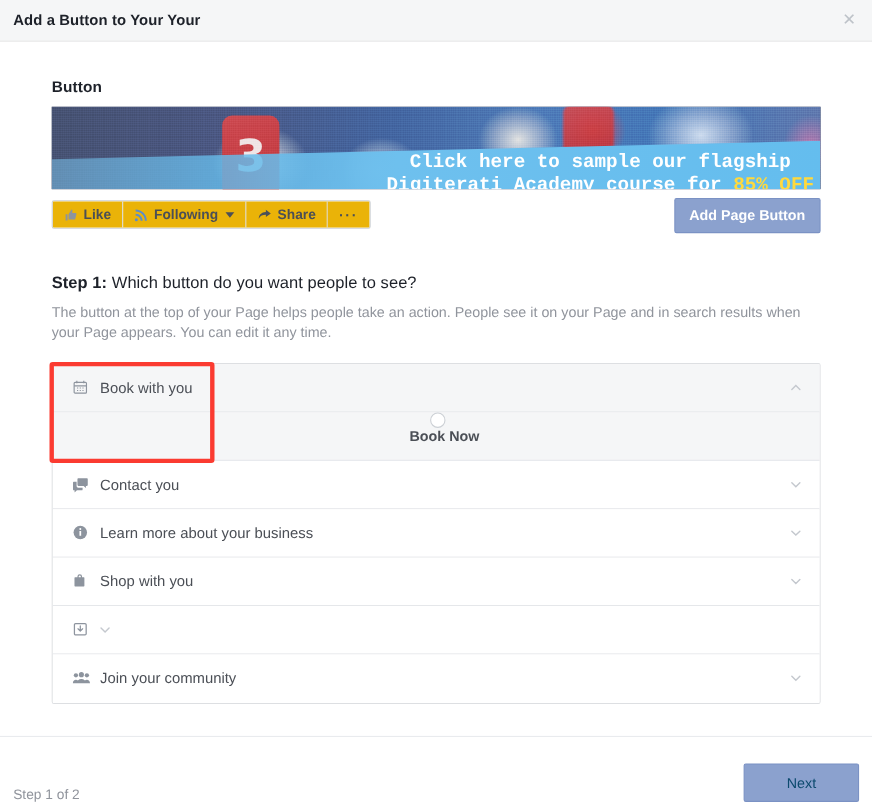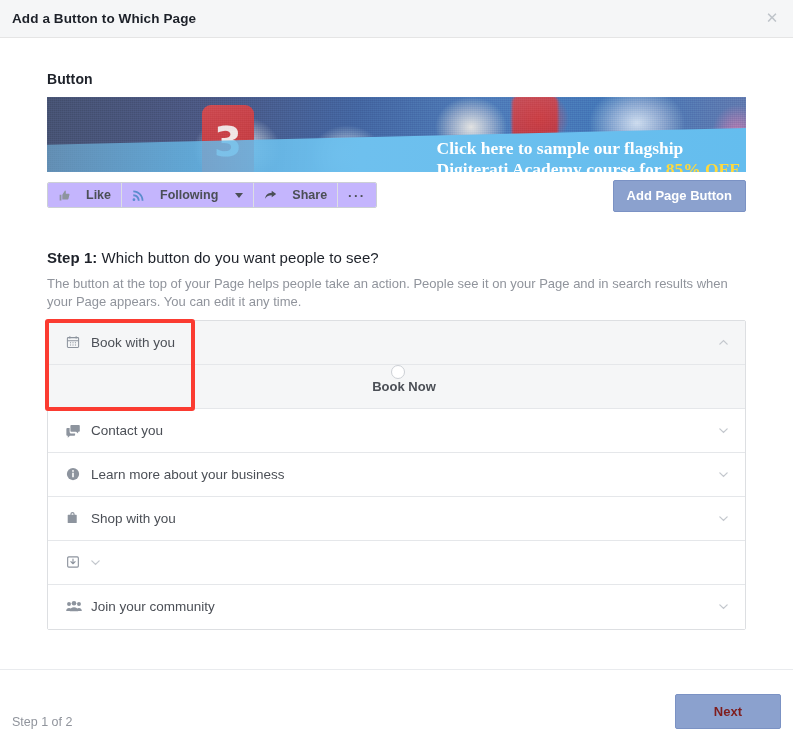--- a/index.html
+++ b/index.html
@@ -122,23 +122,23 @@
     position: absolute;
     left: 0; right: 0; bottom: 0;
     height: 44px;
     background: linear-gradient(95deg, rgba(122,190,230,.55) 0%, rgba(101,185,232,.82) 22%, #6ec0ee 45%, #64bdee 100%);
     clip-path: polygon(0 38%, 100% 0%, 100% 100%, 0% 100%);
   }
   .cover-text {
     position: absolute;
     right: 6px;
     bottom: -7px;
-    text-align: left;
+    text-align: center;
     line-height: 1.16;
-    font-family: Liberation Serif, serif;
+    font-family: Liberation Mono, monospace;
   }
   .cover-text-line1 {
     font-size: 17.5px;
     font-weight: bold;
     color: #ffffff;
     white-space: nowrap;
     display: block;
   }
   .cover-text-line2 {
     font-size: 17.5px;
@@ -161,27 +161,27 @@
     display: flex;
     border: 1px solid #ccd0d5;
     border-radius: 2px;
     background: #ffffff;
     height: 26px;
     overflow: hidden;
   }
   .fb-btn {
     display: flex;
     align-items: center;
-    gap: 15px;
+    gap: 5px;
     padding: 0 10px;
     font-size: 12.5px;
     font-weight: bold;
     color: #4b4f56;
     border-right: 1px solid #dcdee3;
-    background: #c4b5fd;
+    background: #eab308;
     cursor: pointer;
     white-space: nowrap;
   }
   .fb-btn:last-child { border-right: none; }
   .fb-btn .glyph { color: #8d949e; display: flex; align-items: center; }
   .fb-btn .caret {
     width: 0; height: 0;
     border-left: 4px solid transparent;
     border-right: 4px solid transparent;
     border-top: 5px solid #4b4f56;
@@ -215,21 +215,21 @@
     margin-top: 9px;
     font-size: 13px;
     color: #90949c;
     line-height: 1.42;
     max-width: 700px;
   }
 
   
   .accordion {
     position: relative;
-    margin-top: 8px;
+    margin-top: 18px;
     width: 699px;
     border: 1px solid #dddfe2;
     border-radius: 2px;
     background: #fff;
   }
   .acc-row {
     display: flex;
     align-items: center;
     height: 44px;
     padding: 0 15px 0 18px;
@@ -324,32 +324,32 @@
     color: #4b4f56;
     font-size: 13px;
     font-weight: bold;
     padding: 9px 30px;
     cursor: pointer;
   }
   .btn-next {
     background: #8ba1ce;
     border: 1px solid #7b92c4;
     border-radius: 2px;
-    color: #7f1d1d;
+    color: #0c4a6e;
     font-size: 13px;
-    font-weight: bold;
+    font-weight: normal;
     padding: 9px 38px;
     cursor: pointer;
   }
 </style>
 </head>
 <body>
 
 <div class="dialog-header">
-  <div class="dialog-title">Add a Button to Which Page</div>
+  <div class="dialog-title">Add a Button to Your Your</div>
   <div class="close-btn">✕</div>
 </div>
 <div class="header-underline"></div>
 
 <div class="dialog-body">
 
   <div class="preview-label">Button</div>
 
   <div class="cover">
     <div class="cover-photo"></div>

